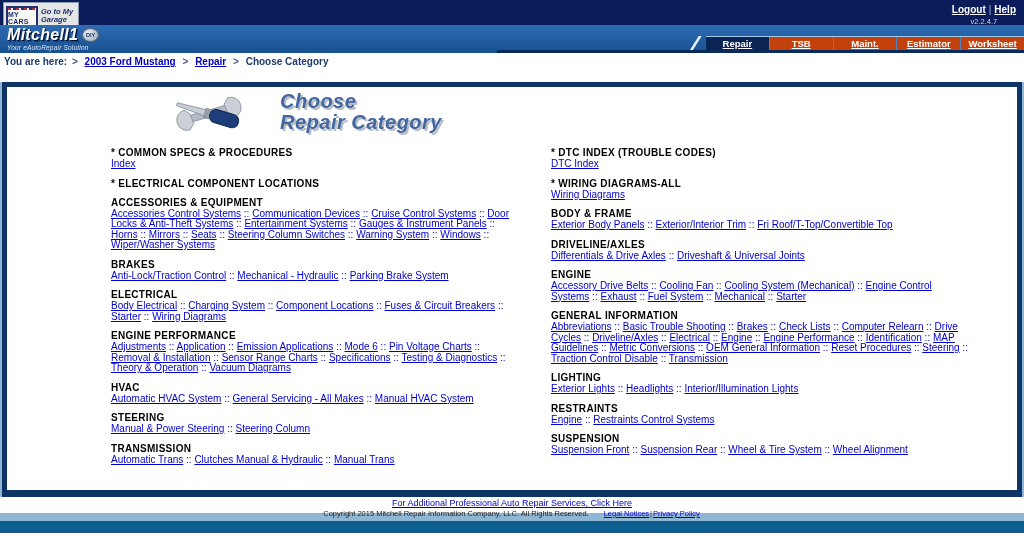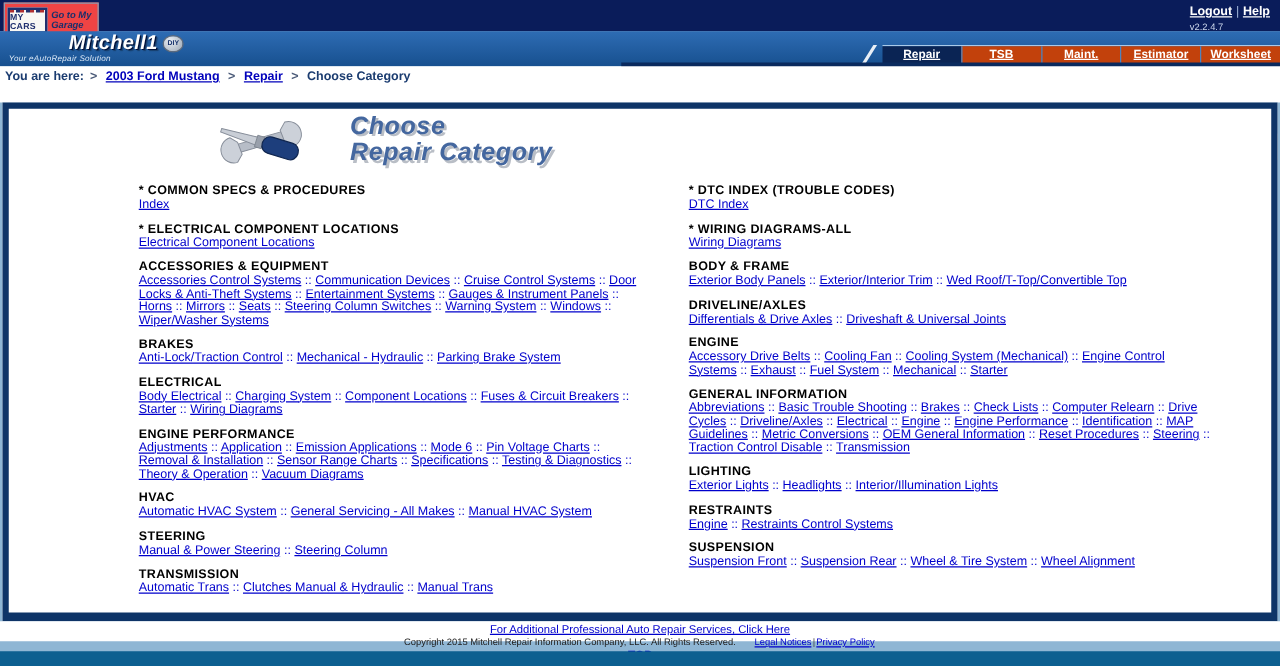--- a/index.html
+++ b/index.html
@@ -2,41 +2,41 @@
 <html><head>
 <meta charset="utf-8">
 <style>
   * { margin:0; padding:0; box-sizing:border-box; }
   html,body { width:1024px; height:533px; overflow:hidden; }
   body { font-family:"Liberation Sans", sans-serif; background:#8fb6d4; position:relative; }
   a { cursor:pointer; }
 
   
   .topbar { position:absolute; left:0; top:0; width:1024px; height:25px; background:#0a1c5a; }
-  .top-links { position:absolute; right:8px; top:4px; text-align:left; color:#fff; font-size:10px; font-weight:bold; }
+  .top-links { position:absolute; right:8px; top:4px; text-align:center; color:#fff; font-size:10px; font-weight:bold; }
   .top-links a { color:#fff; text-decoration:underline; }
   .top-links .sep { color:#9fb4d8; margin:0 3px; font-weight:normal; }
   .version { font-size:7.5px; font-weight:normal; color:#cdd8ec; margin-top:2px; }
 
   
-  .garage-box { position:absolute; left:3px; top:2px; width:76px; height:28px; background:#ef4444;
+  .garage-box { position:absolute; left:3px; top:2px; width:76px; height:28px; background:#e5e5e5;
     border:1px solid #8a9ab0; display:flex; align-items:center; gap:3px; padding:2px; cursor:pointer; }
   .plate { width:36px; height:21px; border:2px solid #20306e; background:#f8f8f4; display:flex;
     flex-direction:column; align-items:center; justify-content:center; }
   .plate-strip { width:28px; height:3px; background:repeating-linear-gradient(90deg,#b03030 0 3px,#f0f0f0 3px 5px,#20306e 5px 8px); margin-bottom:1px; }
   .plate-text { font-size:7px; font-weight:bold; color:#20306e; letter-spacing:0.2px; line-height:7px; }
   .garage-label { font-size:7.5px; font-weight:bold; font-style:italic; color:#1c2f6b; line-height:8.5px; }
 
   
   .bluebar { position:absolute; left:0; top:25px; width:1024px; height:28px;
     background:linear-gradient(#2e6cb4, #17508f); }
   .logo-block { position:absolute; left:7px; top:27px; }
   .logo-row { display:flex; align-items:center; gap:4px; }
   .logo-text { font-size:16px; font-weight:bold; font-style:italic; color:#ffffff;
-    text-shadow:1px 1px 0 #001038, 2px 2px 1px rgba(0,0,0,0.35); letter-spacing:0.3px; line-height:16px;margin-left:48px; }
+    text-shadow:1px 1px 0 #001038, 2px 2px 1px rgba(0,0,0,0.35); letter-spacing:0.3px; line-height:16px; }
   .diy-badge { width:17px; height:14px; border-radius:50%; background:radial-gradient(circle at 35% 30%, #e8edf3, #9ba6b4);
     border:1px solid #5d6a7c; font-size:5.5px; font-weight:bold; color:#15306b; display:flex;
     align-items:center; justify-content:center; }
   .tagline { font-size:6.5px; color:#d9e7f6; font-style:italic; margin-top:1px; letter-spacing:0.2px; }
 
   
   .tab-accent { position:absolute; left:694px; top:36px; width:12px; height:15px;
     border-left:3px solid #e9eff6; transform:skewX(-32deg); }
   .tab-bar { position:absolute; left:706px; top:36px; width:318px; height:15px; display:flex;
     border-top:1px solid #a9c9e9; }
@@ -160,21 +160,20 @@
       <div>Repair Category</div>
     </div>
   </div>
   <div class="col col-left">
       <div class="section">
         <div class="sec-title">* COMMON SPECS &amp; PROCEDURES</div>
         <div class="sec-links"><a class="cat-link">Index</a></div>
       </div>
       <div class="section">
         <div class="sec-title">* ELECTRICAL COMPONENT LOCATIONS</div>
-        <div class="sec-links"><a class="cat-link">Electrical Component Locations</a></div>
       </div>
       <div class="section">
         <div class="sec-title">ACCESSORIES &amp; EQUIPMENT</div>
         <div class="sec-links"><a class="cat-link">Accessories Control Systems</a><span class="lsep"> :: </span><a class="cat-link">Communication Devices</a><span class="lsep"> :: </span><a class="cat-link">Cruise Control Systems</a><span class="lsep"> :: </span><a class="cat-link">Door Locks &amp; Anti-Theft Systems</a><span class="lsep"> :: </span><a class="cat-link">Entertainment Systems</a><span class="lsep"> :: </span><a class="cat-link">Gauges &amp; Instrument Panels</a><span class="lsep"> :: </span><a class="cat-link">Horns</a><span class="lsep"> :: </span><a class="cat-link">Mirrors</a><span class="lsep"> :: </span><a class="cat-link">Seats</a><span class="lsep"> :: </span><a class="cat-link">Steering Column Switches</a><span class="lsep"> :: </span><a class="cat-link">Warning System</a><span class="lsep"> :: </span><a class="cat-link">Windows</a><span class="lsep"> :: </span><a class="cat-link">Wiper/Washer Systems</a></div>
       </div>
       <div class="section">
         <div class="sec-title">BRAKES</div>
         <div class="sec-links"><a class="cat-link">Anti-Lock/Traction Control</a><span class="lsep"> :: </span><a class="cat-link">Mechanical - Hydraulic</a><span class="lsep"> :: </span><a class="cat-link">Parking Brake System</a></div>
       </div>
       <div class="section">
@@ -202,21 +201,21 @@
       <div class="section">
         <div class="sec-title">* DTC INDEX (TROUBLE CODES)</div>
         <div class="sec-links"><a class="cat-link">DTC Index</a></div>
       </div>
       <div class="section">
         <div class="sec-title">* WIRING DIAGRAMS-ALL</div>
         <div class="sec-links"><a class="cat-link">Wiring Diagrams</a></div>
       </div>
       <div class="section">
         <div class="sec-title">BODY &amp; FRAME</div>
-        <div class="sec-links"><a class="cat-link">Exterior Body Panels</a><span class="lsep"> :: </span><a class="cat-link">Exterior/Interior Trim</a><span class="lsep"> :: </span><a class="cat-link">Wed Roof/T-Top/Convertible Top</a></div>
+        <div class="sec-links"><a class="cat-link">Exterior Body Panels</a><span class="lsep"> :: </span><a class="cat-link">Exterior/Interior Trim</a><span class="lsep"> :: </span><a class="cat-link">Fri Roof/T-Top/Convertible Top</a></div>
       </div>
       <div class="section">
         <div class="sec-title">DRIVELINE/AXLES</div>
         <div class="sec-links"><a class="cat-link">Differentials &amp; Drive Axles</a><span class="lsep"> :: </span><a class="cat-link">Driveshaft &amp; Universal Joints</a></div>
       </div>
       <div class="section">
         <div class="sec-title">ENGINE</div>
         <div class="sec-links"><a class="cat-link">Accessory Drive Belts</a><span class="lsep"> :: </span><a class="cat-link">Cooling Fan</a><span class="lsep"> :: </span><a class="cat-link">Cooling System (Mechanical)</a><span class="lsep"> :: </span><a class="cat-link">Engine Control Systems</a><span class="lsep"> :: </span><a class="cat-link">Exhaust</a><span class="lsep"> :: </span><a class="cat-link">Fuel System</a><span class="lsep"> :: </span><a class="cat-link">Mechanical</a><span class="lsep"> :: </span><a class="cat-link">Starter</a></div>
       </div>
       <div class="section">

